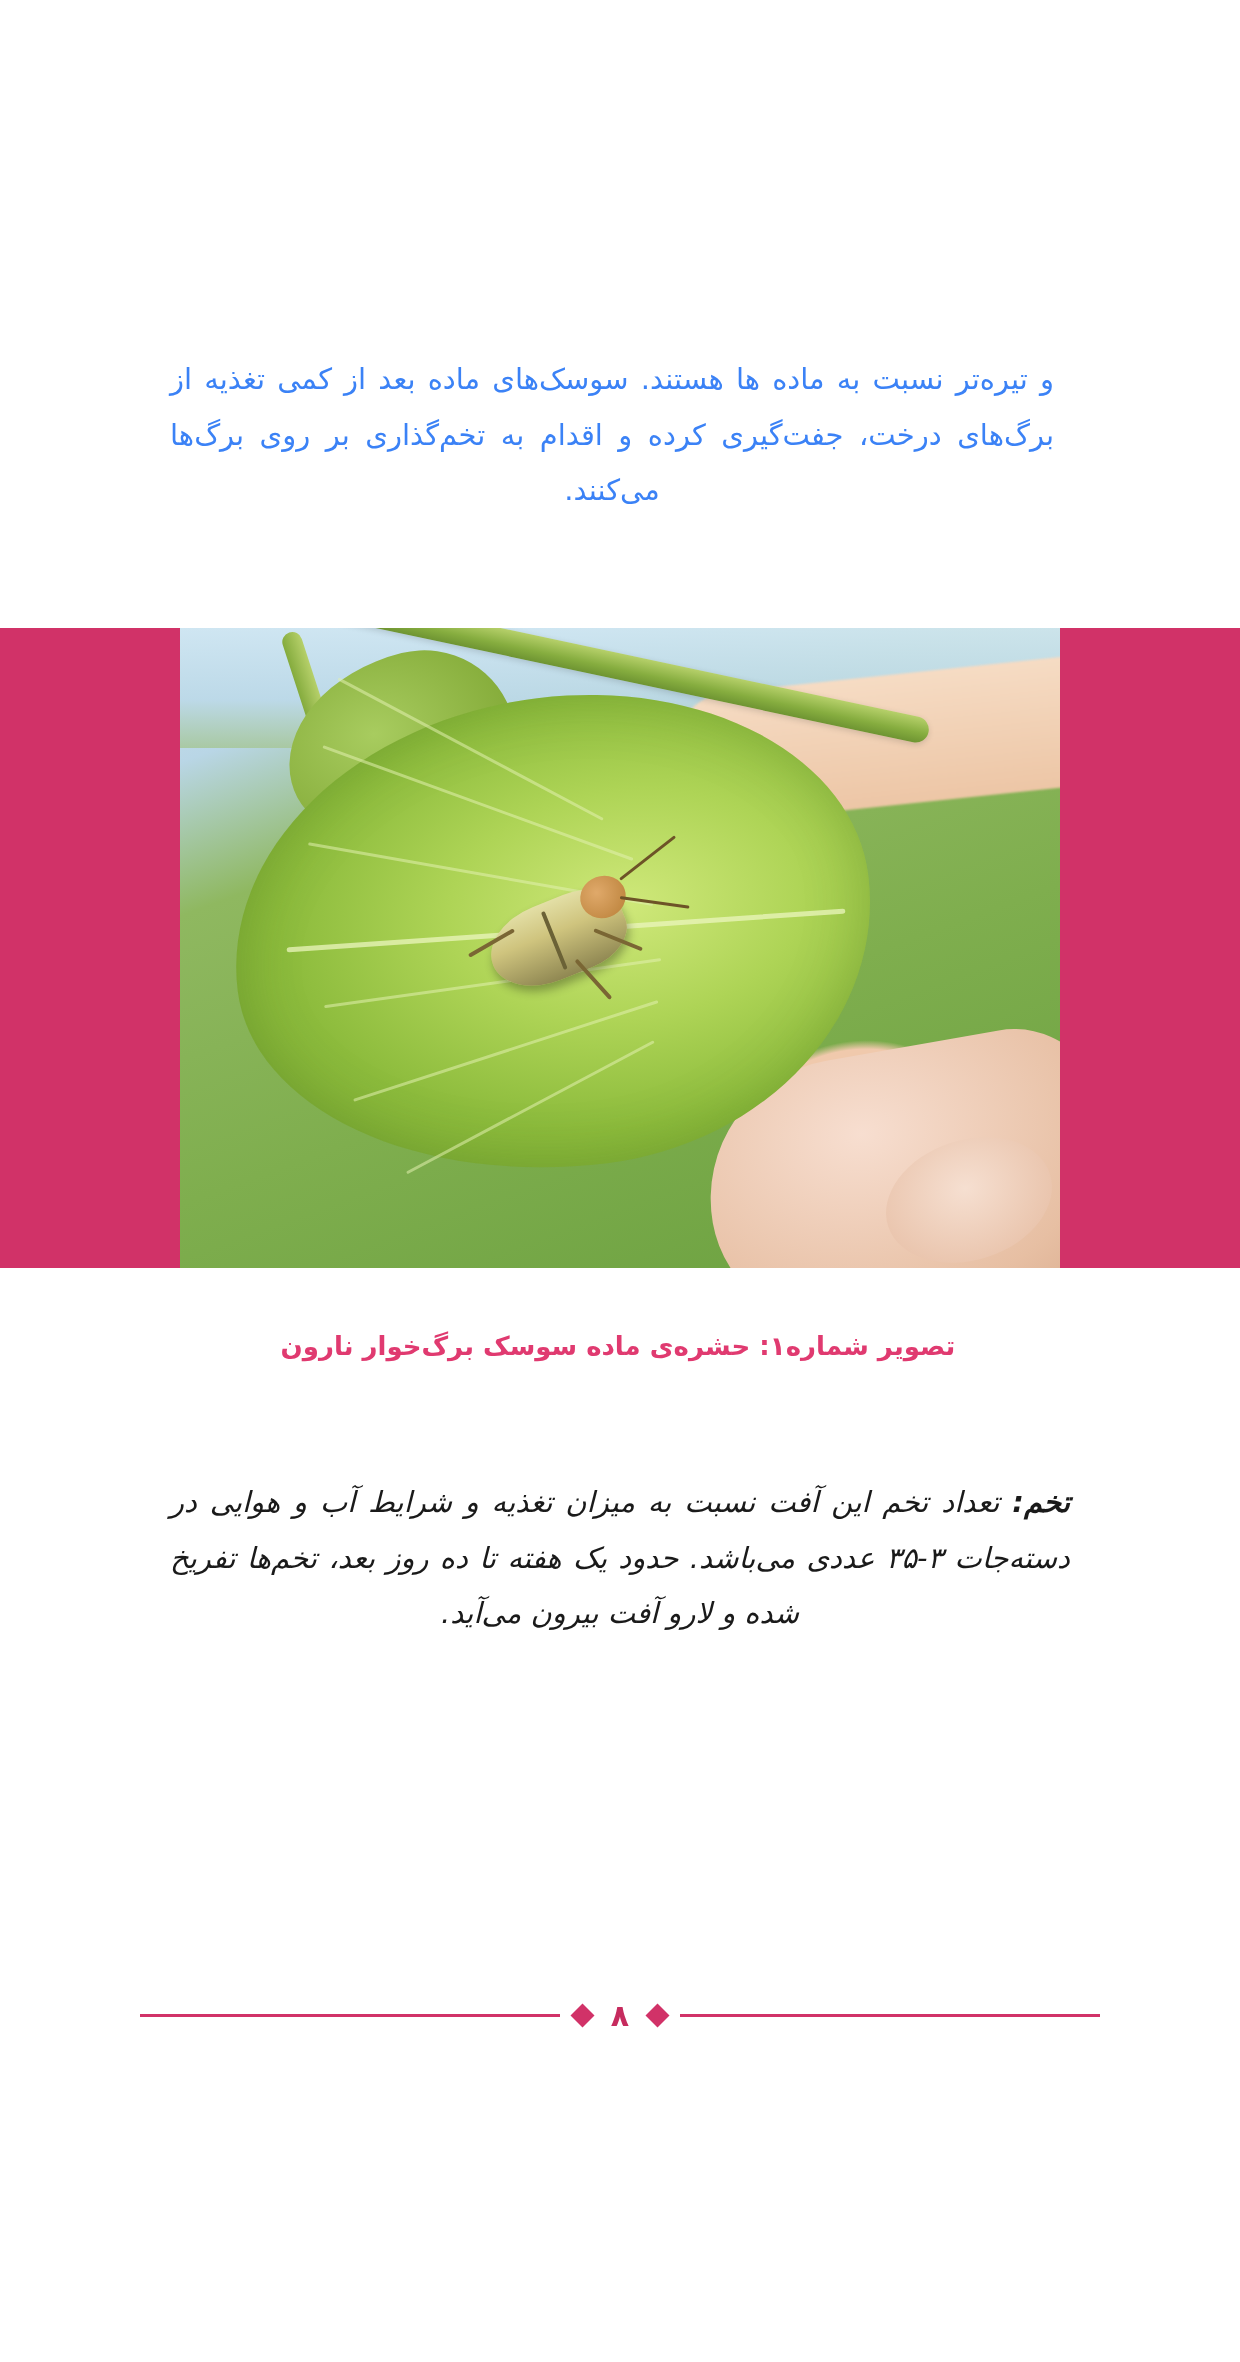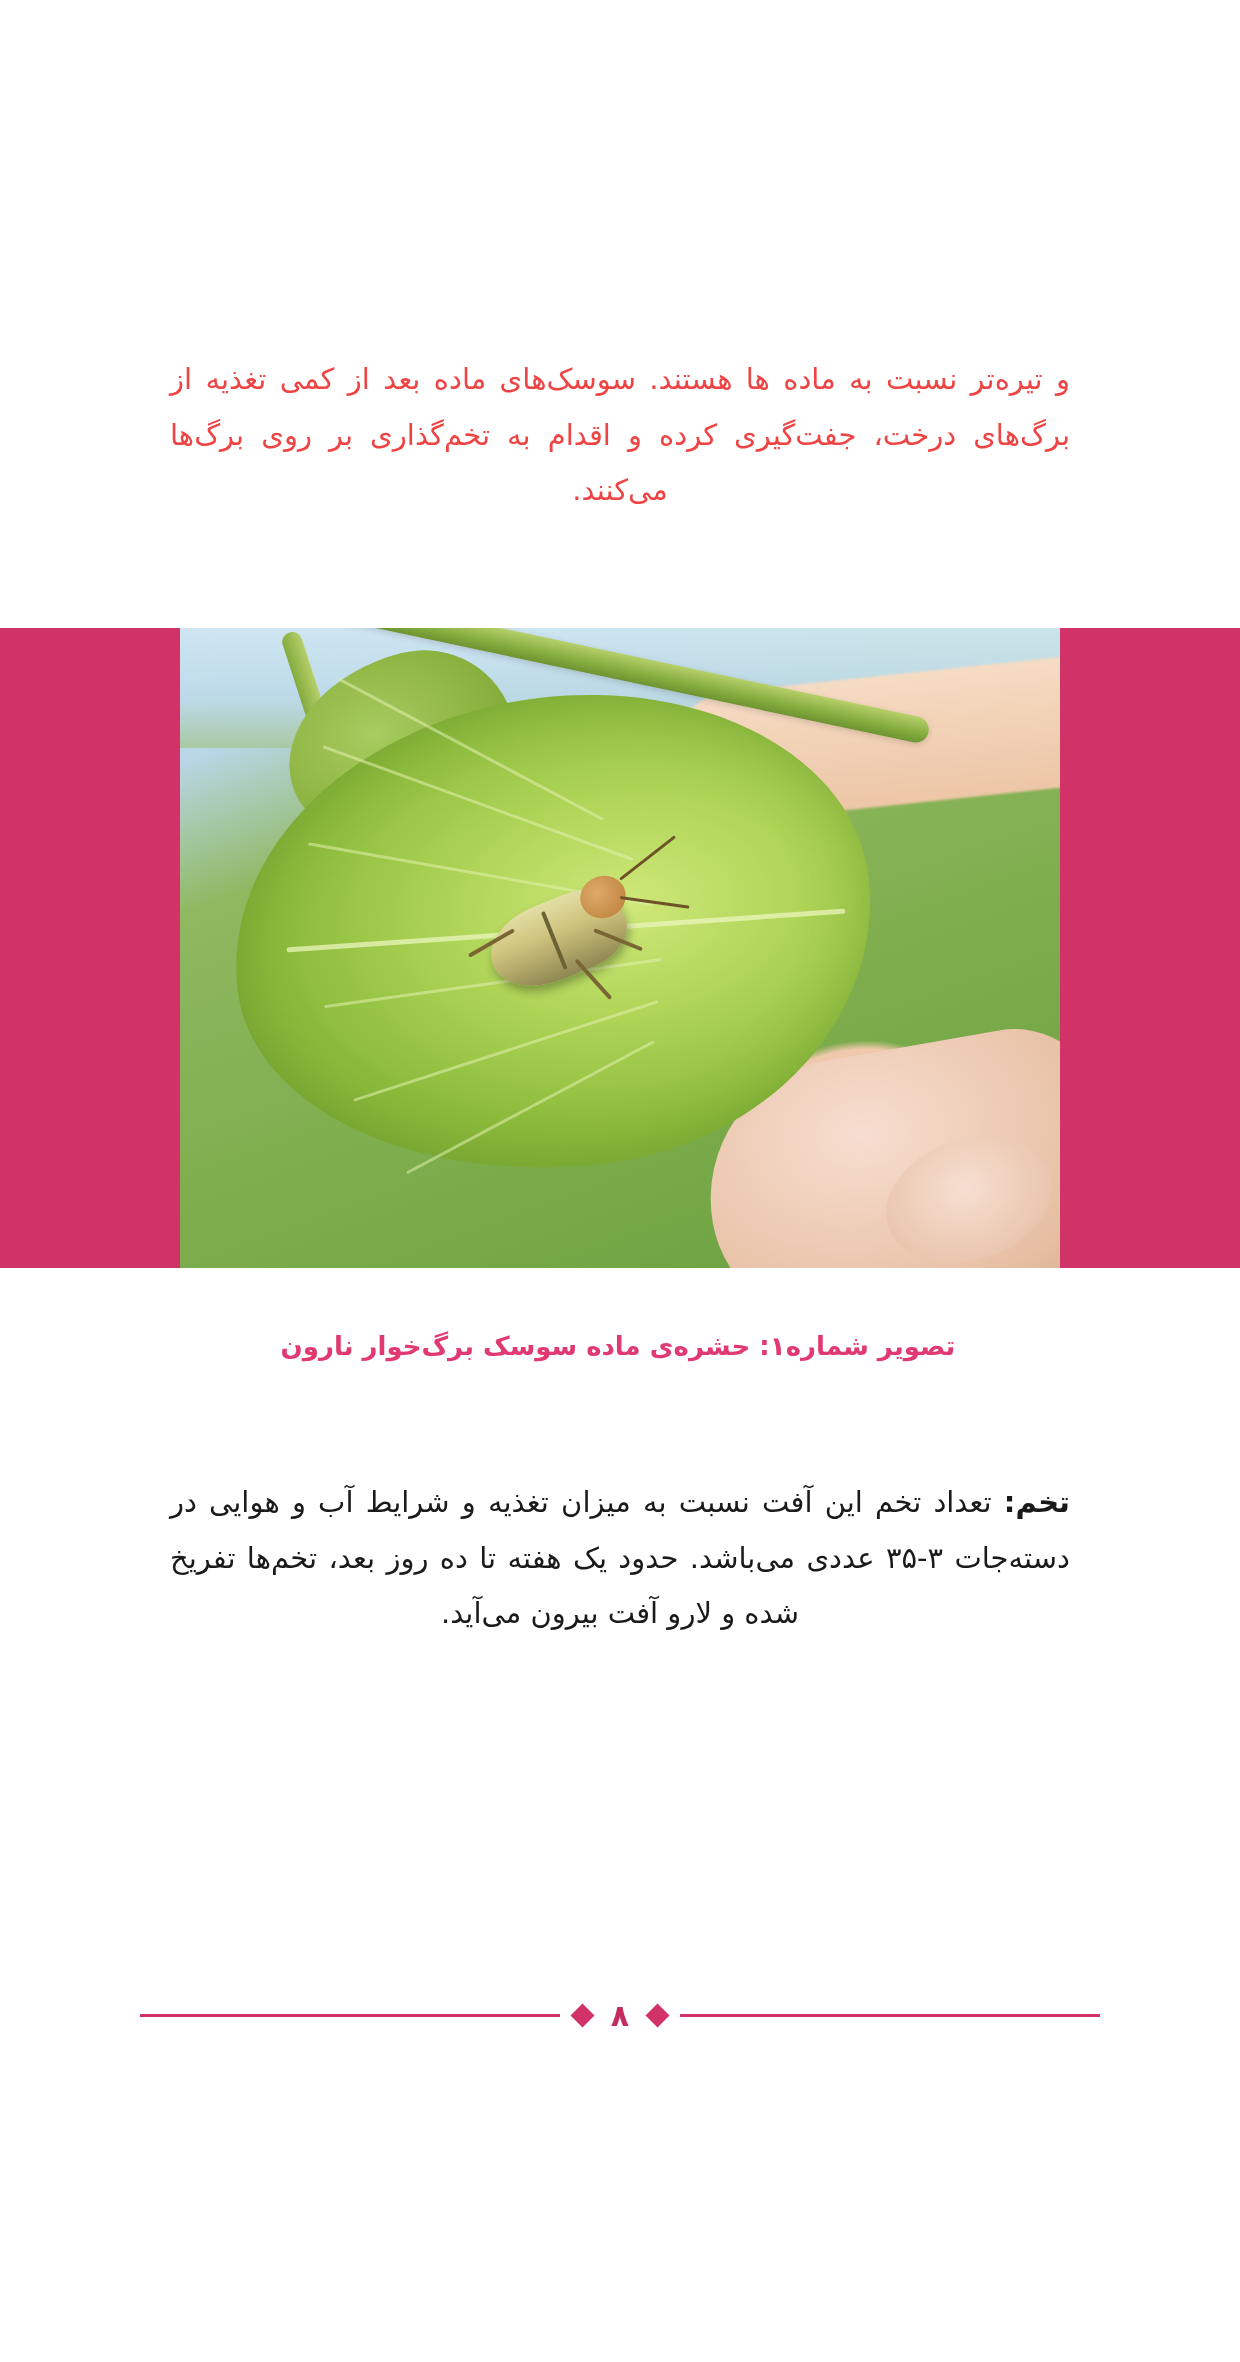--- a/index.html
+++ b/index.html
@@ -19,27 +19,27 @@
   .page {
     position: absolute;
     inset: 0;
     background: #ffffff;
   }
 
   
   .para-top {
     position: absolute;
     top: 352px;
-    right: 170px;
+    right: 186px;
     left: 170px;
     text-align: justify;
     text-align-last: center;
     font-size: 29px;
     line-height: 1.92;
-    color: #ef4444;
+    color: #3b82f6;
     letter-spacing: 0px;
   }
   .para-top p { margin: 0; }
 
   
   .band {
     position: absolute;
     top: 628px;
     left: 0;
     width: 1240px;
@@ -203,20 +203,21 @@
   .para-body {
     position: absolute;
     top: 1475px;
     right: 170px;
     left: 170px;
     text-align: justify;
     text-align-last: center;
     font-size: 29px;
     line-height: 1.92;
     color: #1a1a1a;
+    font-style: italic;
   }
   .para-body p { margin: 0; }
   .lead { font-weight: bold; }
   .footer-inner {
     position: absolute;
     top: 1998px;
     left: 0;
     width: 1240px;
     display: flex;
     align-items: center;

